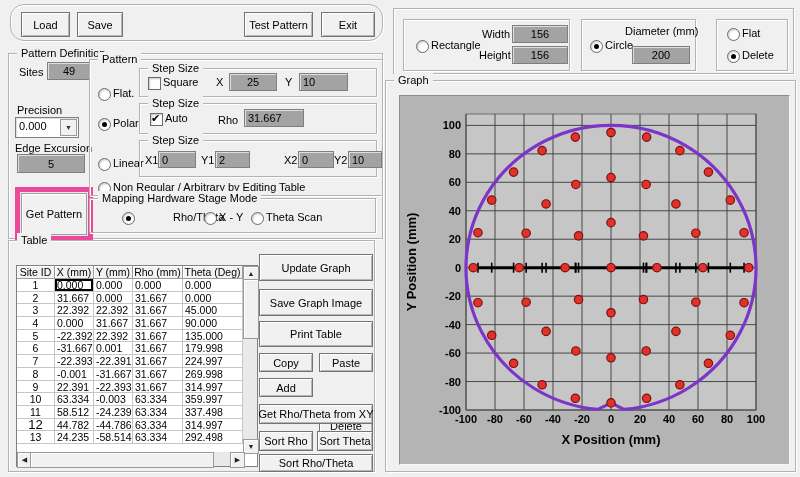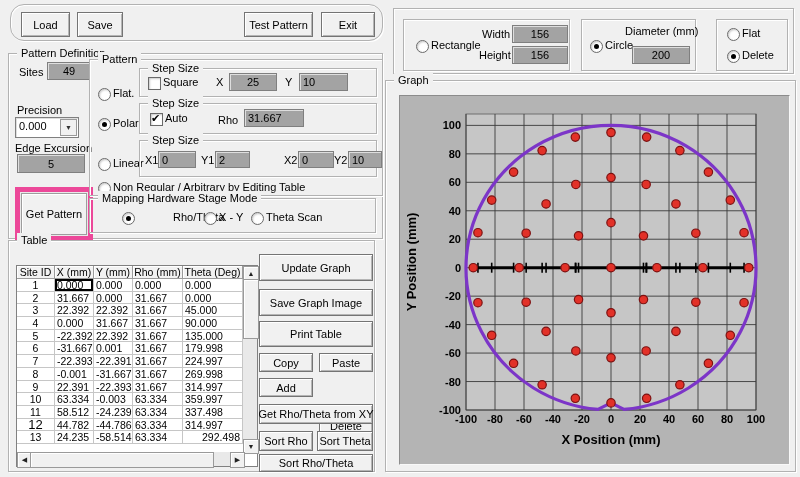--- a/index.html
+++ b/index.html
@@ -222,21 +222,21 @@
             <div class="tcell" style="width: 39px; height: 12.7px; line-height: 12.5px; font-size: 10.5px;">44.782</div>
             <div class="tcell" style="width: 39px; height: 12.7px; line-height: 12.5px; font-size: 10.5px;">-44.786</div>
             <div class="tcell" style="width: 50px; height: 12.7px; line-height: 12.5px; font-size: 10.5px;">63.334</div>
             <div class="tcell" style="width: 60px; height: 12.7px; line-height: 12.5px; font-size: 10.5px;">314.997</div>
           </div>
           <div class="trow">
             <div class="tcell" style="width: 38px; height: 12.7px; line-height: 12.5px; font-size: 10.5px; text-align: center;">13</div>
             <div class="tcell" style="width: 39px; height: 12.7px; line-height: 12.5px; font-size: 10.5px;">24.235</div>
             <div class="tcell" style="width: 39px; height: 12.7px; line-height: 12.5px; font-size: 10.5px;">-58.514</div>
             <div class="tcell" style="width: 50px; height: 12.7px; line-height: 12.5px; font-size: 10.5px;">63.334</div>
-            <div class="tcell" style="width: 60px; height: 12.7px; line-height: 12.5px; font-size: 10.5px; text-align: right;">292.498</div>
+            <div class="tcell" style="width: 60px; height: 12.7px; line-height: 12.5px; font-size: 10.5px;">292.498</div>
           </div>
         </div>
 
       <div class="strack" style="left:226px;top:0;width:14px;height:186px;"></div>
       <div class="sbtn" style="left:226px;top:0;width:14px;height:13px;">▲</div>
       <div class="sthumb" style="left:226px;top:13px;width:14px;height:58px;"></div>
       <div class="sbtn" style="left:226px;top:173px;width:14px;height:13px;">▼</div>
 
       <div class="strack" style="left:0;top:186px;width:226px;height:14px;"></div>
       <div class="sbtn" style="left:0;top:186px;width:13px;height:14px;">◀</div>

